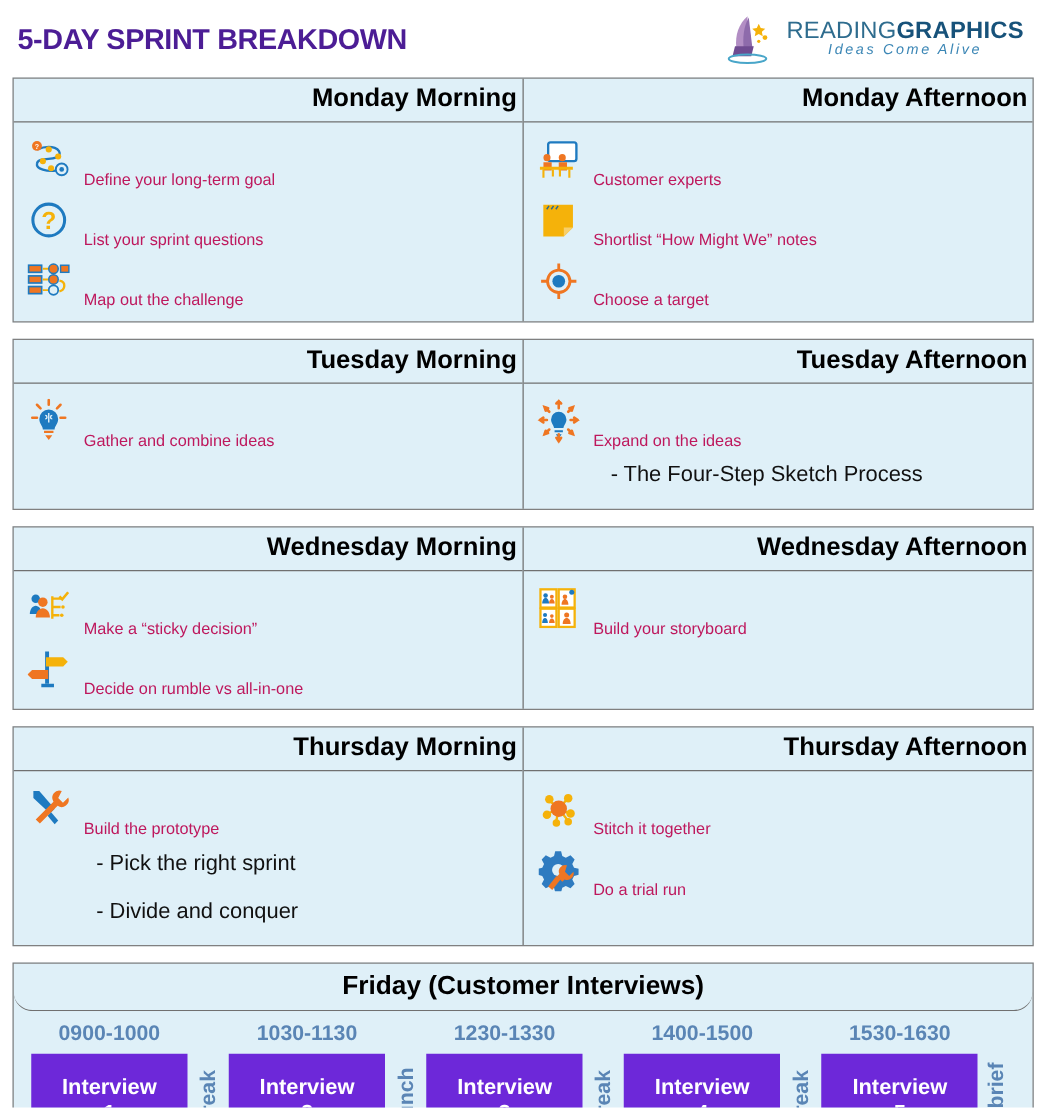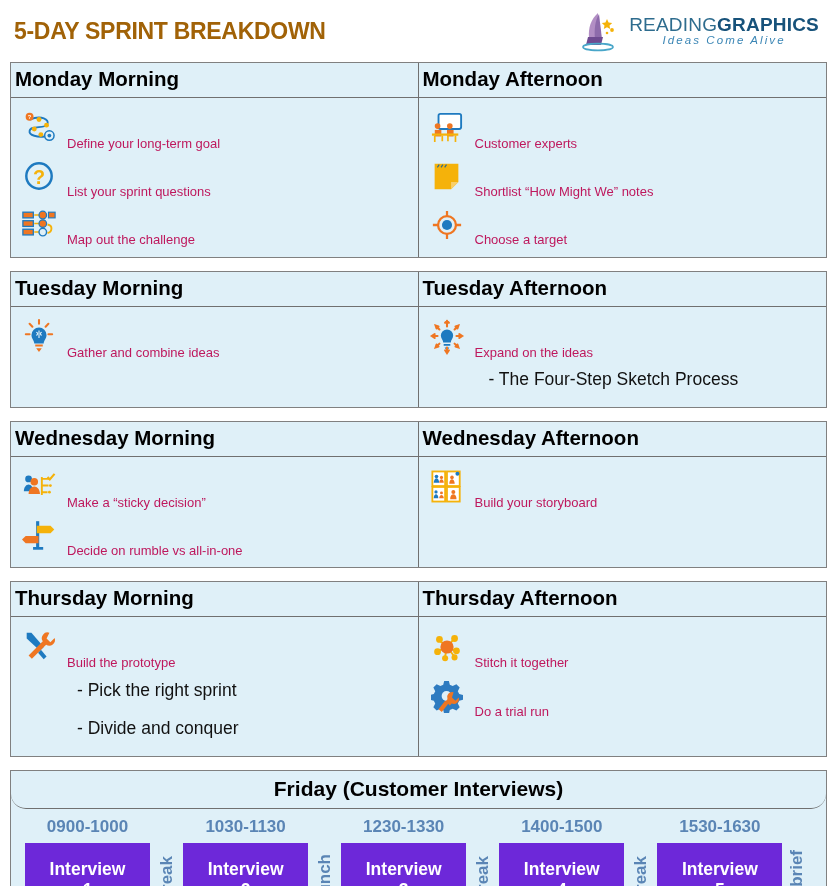--- a/index.html
+++ b/index.html
@@ -25,21 +25,21 @@
     height: 62px;
     display: flex;
     align-items: center;
     justify-content: space-between;
     padding: 0 2px 0 4px;
   }
 
   .page-title {
     font-size: 23px;
     font-weight: bold;
-    color: #a16207;
+    color: #4c1d95;
     letter-spacing: -0.3px;
     white-space: nowrap;
   }
 
   .logo {
     display: flex;
     align-items: center;
     gap: 7px;
     padding-right: 6px;
   }
@@ -78,21 +78,21 @@
 
   .col {
     flex: 0 0 50%;
     max-width: 50%;
     display: flex;
     flex-direction: column;
   }
   .col.left { border-right: 1px solid #707070; }
 
   .col-header {
-    text-align: left;
+    text-align: right;
     font-size: 20.5px;
     font-weight: bold;
     color: #000000;
     padding: 5px 4px 6px;
     border-bottom: 1px solid #707070;
     line-height: 1.12;
   }
 
   .col-body {
     flex: 1 1 auto;

